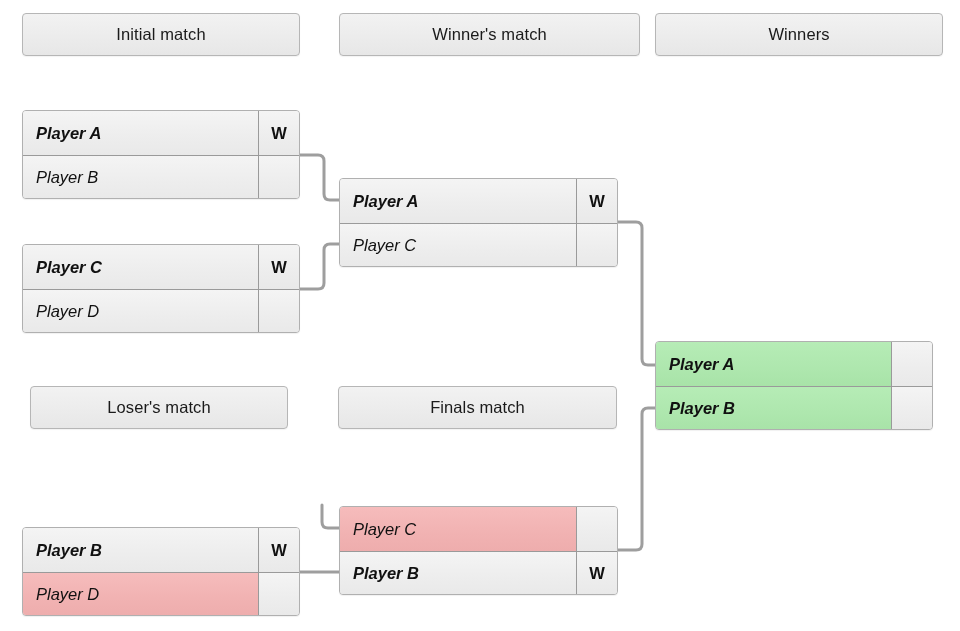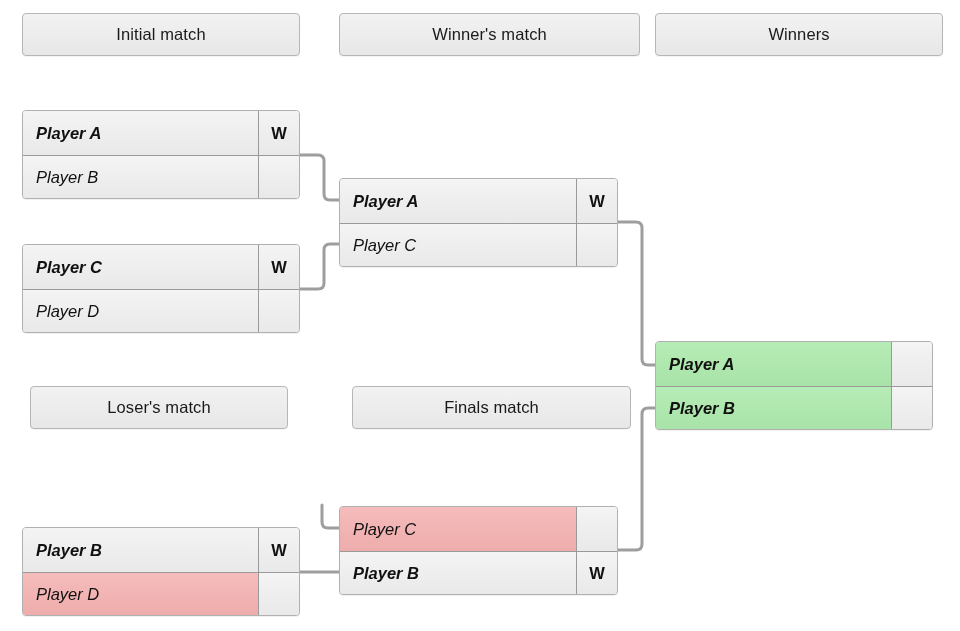--- a/index.html
+++ b/index.html
@@ -132,21 +132,21 @@
       </div>
       <div class="stage-header" style="left: 339px; top: 13px; width: 301px;">
         <span>Winner's match</span>
       </div>
       <div class="stage-header" style="left: 655px; top: 13px; width: 288px;">
         <span>Winners</span>
       </div>
       <div class="stage-header" style="left: 22px; top: 386px; width: 258px; margin-left: 8px;">
         <span>Loser's match</span>
       </div>
-      <div class="stage-header" style="left: 352px; top: 386px; width: 279px; align-items: center;">
+      <div class="stage-header" style="left: 338px; top: 386px; width: 279px; align-items: center;">
         <span>Finals match</span>
       </div>
       <div class="match" style="left: 22px; top: 110px; width: 278px; height: 89px;">
         <div class="match-row">
           <div class="slot-name is-winner">Player A</div>
           <div class="slot-mark">W</div>
         </div>
         <div class="match-row">
           <div class="slot-name ">Player B</div>
           <div class="slot-mark"></div>

